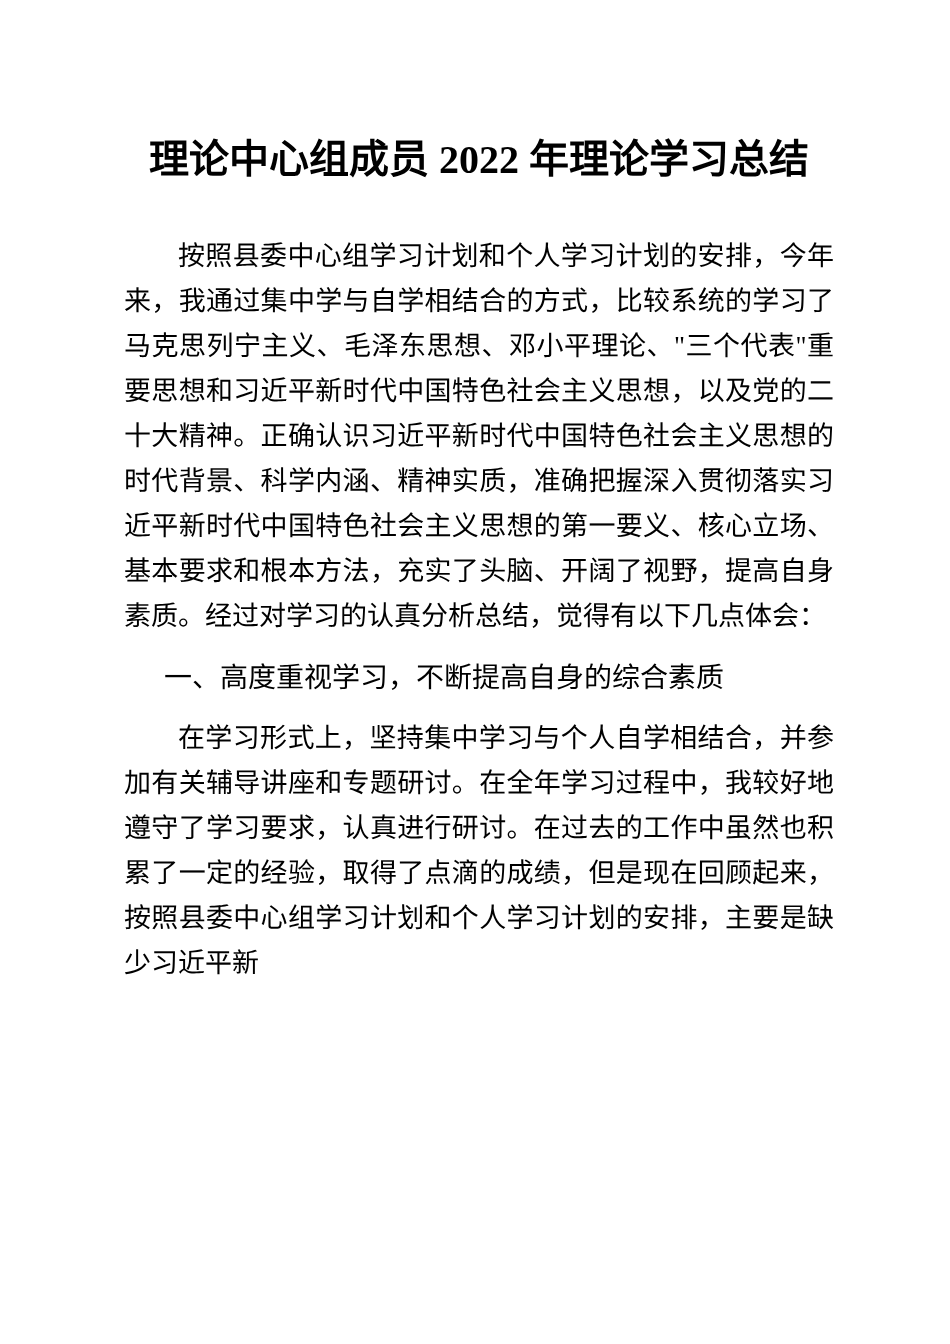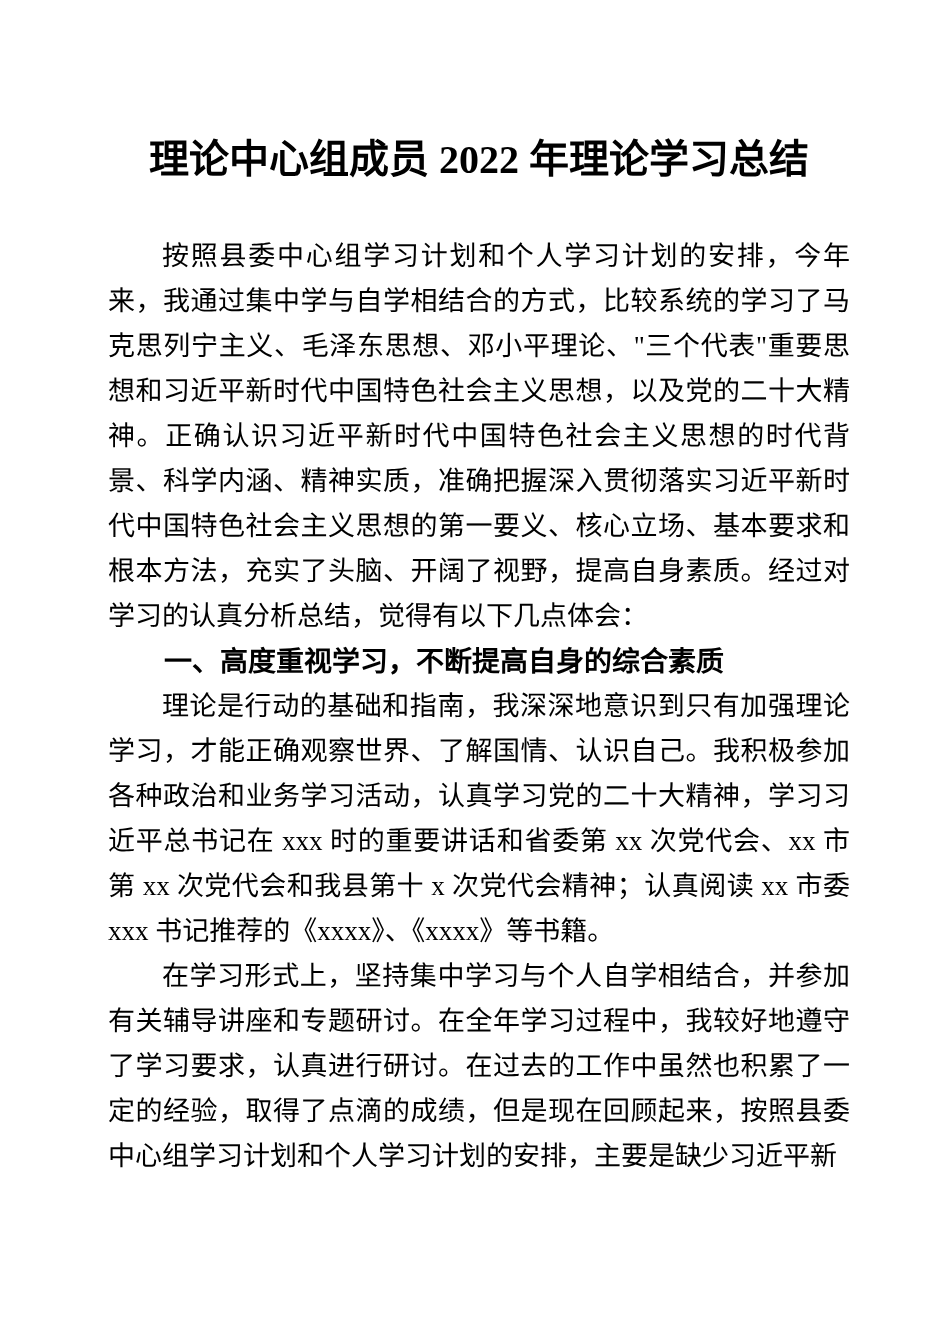--- a/index.html
+++ b/index.html
@@ -30,39 +30,38 @@
     white-space: nowrap;
   }
   .body-para {
     font-family: "Liberation Serif", "DejaVu Serif", serif;
     font-weight: normal;
     font-size: 27px;
     line-height: 45px;
     text-align: justify;
     text-justify: inter-ideograph;
     text-indent: 2em;
-    margin: 0;
+    margin: 16px;
     color: #000000;
   }
   .section-heading {
     font-family: "Liberation Sans", "DejaVu Sans", sans-serif;
-    font-weight: bold;
+    font-weight: normal;
     font-size: 28px;
     line-height: 45px;
     text-indent: 2em;
     margin: 0;
     color: #000000;
   }
 </style>
 </head>
 <body>
 
 <div class="page">
   <h1 class="doc-title">理论中心组成员 2022 年理论学习总结</h1>
 
   <p class="body-para">按照县委中心组学习计划和个人学习计划的安排，今年来，我通过集中学与自学相结合的方式，比较系统的学习了马克思列宁主义、毛泽东思想、邓小平理论、"三个代表"重要思想和习近平新时代中国特色社会主义思想，以及党的二十大精神。正确认识习近平新时代中国特色社会主义思想的时代背景、科学内涵、精神实质，准确把握深入贯彻落实习近平新时代中国特色社会主义思想的第一要义、核心立场、基本要求和根本方法，充实了头脑、开阔了视野，提高自身素质。经过对学习的认真分析总结，觉得有以下几点体会：</p>
 
   <h2 class="section-heading">一、高度重视学习，不断提高自身的综合素质</h2>
 
-  <p class="body-para">理论是行动的基础和指南，我深深地意识到只有加强理论学习，才能正确观察世界、了解国情、认识自己。我积极参加各种政治和业务学习活动，认真学习党的二十大精神，学习习近平总书记在 xxx 时的重要讲话和省委第 xx 次党代会、xx 市第 xx 次党代会和我县第十 x 次党代会精神；认真阅读 xx 市委 xxx 书记推荐的《xxxx》、《xxxx》等书籍。</p>
 
   <p class="body-para">在学习形式上，坚持集中学习与个人自学相结合，并参加有关辅导讲座和专题研讨。在全年学习过程中，我较好地遵守了学习要求，认真进行研讨。在过去的工作中虽然也积累了一定的经验，取得了点滴的成绩，但是现在回顾起来，按照县委中心组学习计划和个人学习计划的安排，主要是缺少习近平新</p>
 </div>
 
 </body></html>

